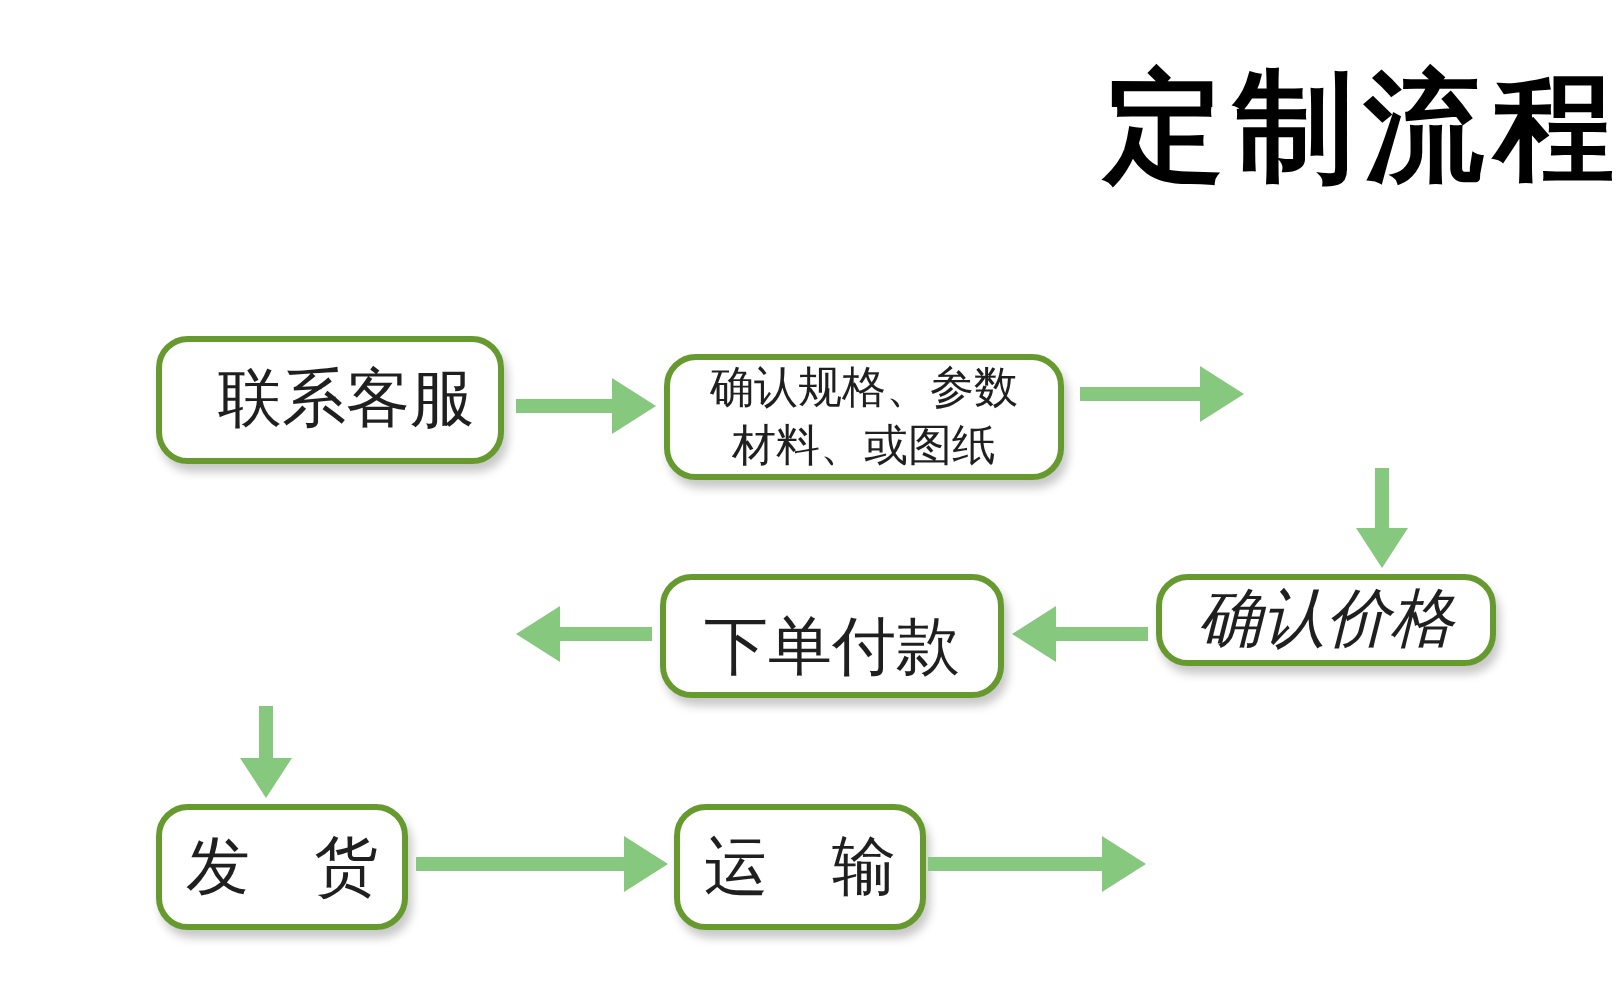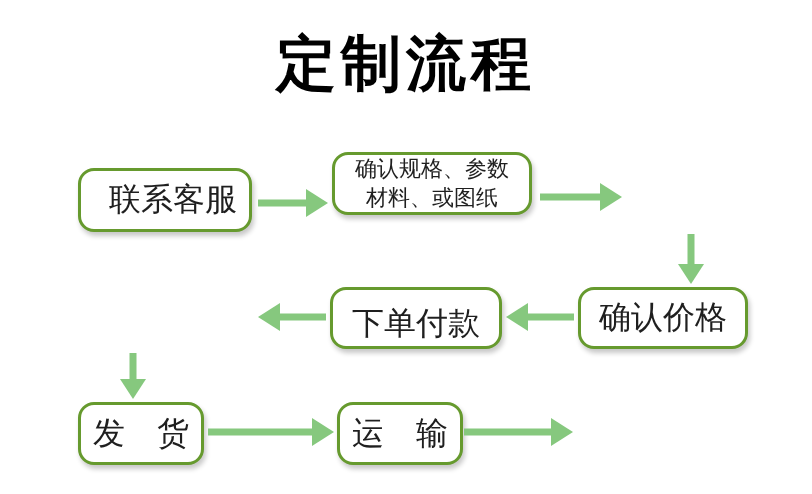--- a/index.html
+++ b/index.html
@@ -12,21 +12,21 @@
   html,body{margin:0;padding:0;background:var(--background);}
   .stage{
     position:relative;
     width:812px;height:494px;
     background:var(--background);
     font-family:"Liberation Sans","DejaVu Sans",sans-serif;
     overflow:hidden;
   }
   .title{
     position:absolute;top:24px;left:0;width:100%;
-    text-align:center;
+    text-align:right;
     font-size:60px;font-weight:900;letter-spacing:5px;
     color:var(--title);
   }
   .node{
     position:absolute;
     background:#fff;
     border:3px solid var(--box-border);
     border-radius:16px;
     box-sizing:border-box;
     display:flex;align-items:center;justify-content:center;
@@ -49,23 +49,23 @@
     border-top:14px solid transparent;border-bottom:14px solid transparent;
     border-right:22px solid var(--arrow);}
   
   .arrow-d .shaft{top:0;bottom:18px;left:50%;transform:translateX(-50%);width:7px;}
   .arrow-d .head{bottom:0;left:50%;transform:translateX(-50%);
     border-left:13px solid transparent;border-right:13px solid transparent;
     border-top:20px solid var(--arrow);}
 
   
   #n-contact       {left:78px; top:168px; width:174px; height:64px;padding-left:16px;}
-  #n-specs         {left:332px;top:152px; width:200px; height:63px;}
+  #n-specs         {left:332px;top:177px; width:200px; height:63px;}
   #n-quote         {left:627px;top:167px; width:123px; height:63px;}
-  #n-confirm-price {left:578px;top:287px; width:170px; height:62px;}
+  #n-confirm-price {left:578px;top:287px; width:170px; height:46px;font-style:italic;}
   #n-order-pay     {left:330px;top:287px; width:172px; height:62px;align-items:flex-end;}
   #n-arrange       {left:78px; top:287px; width:174px; height:62px;}
   #n-ship          {left:78px; top:402px; width:126px; height:63px;justify-content:center;}
   #n-transport     {left:337px;top:402px; width:126px; height:63px;}
   #n-receipt       {left:577px;top:402px; width:173px; height:63px;}
 
   
   #a1{left:258px;top:189px;width:70px; height:28px;}
   #a2{left:540px;top:183px;width:82px; height:28px;}
   #a3{left:677px;top:234px;width:28px; height:50px;}

